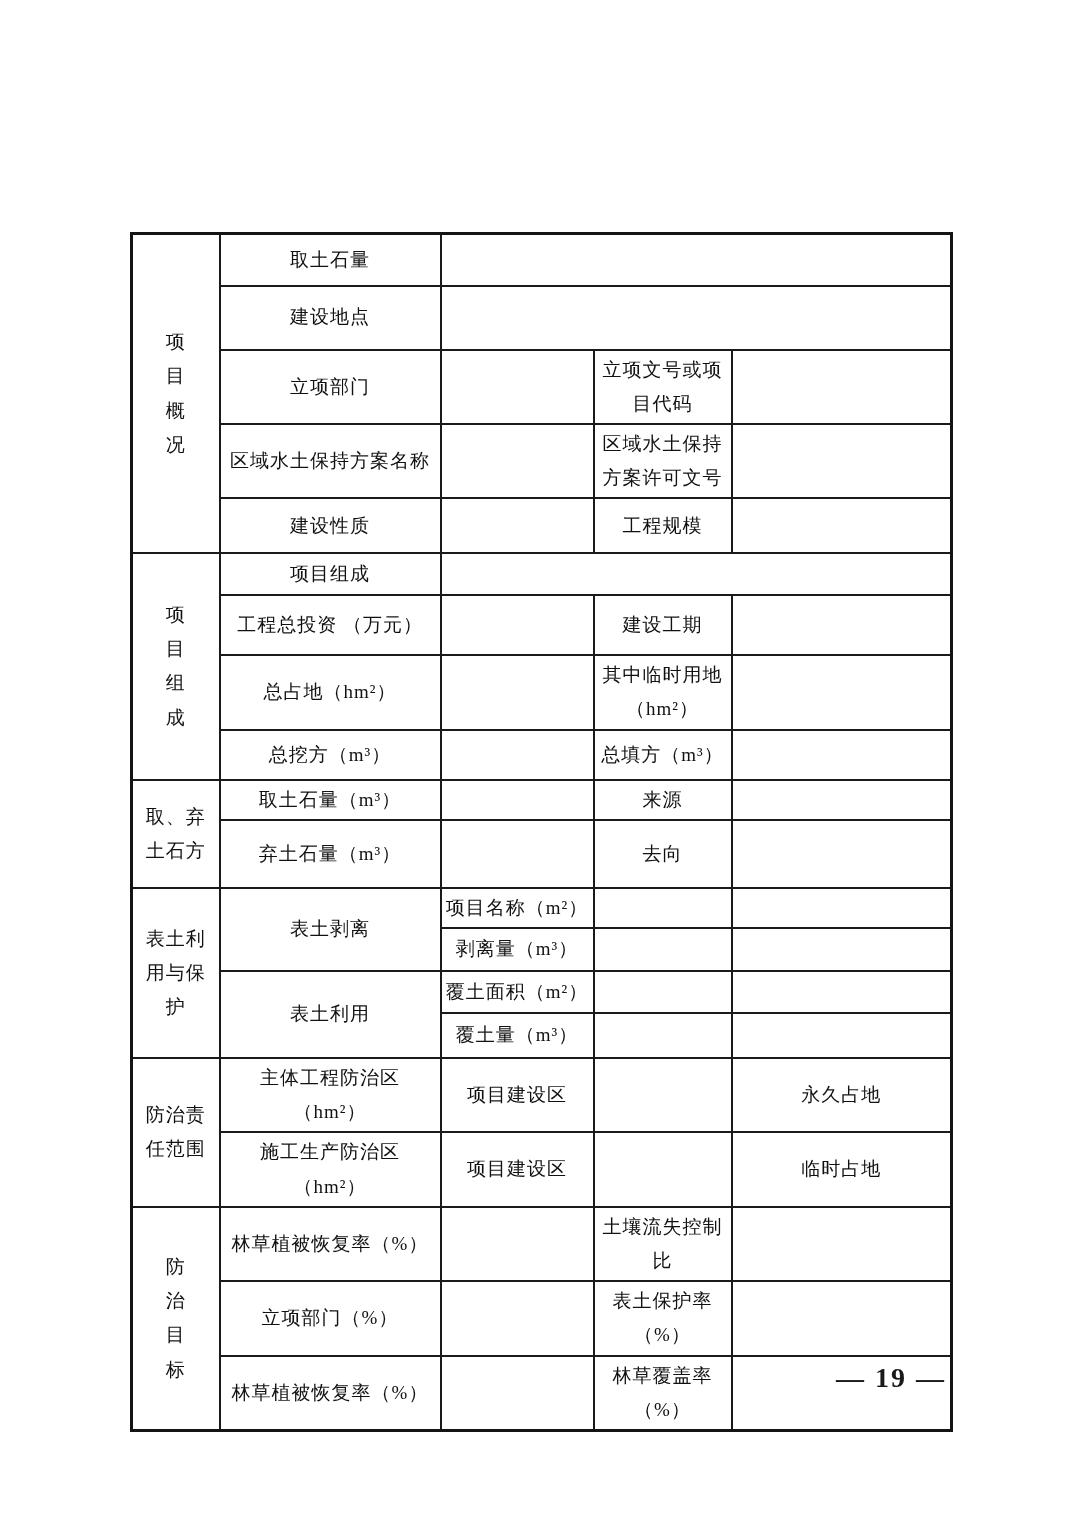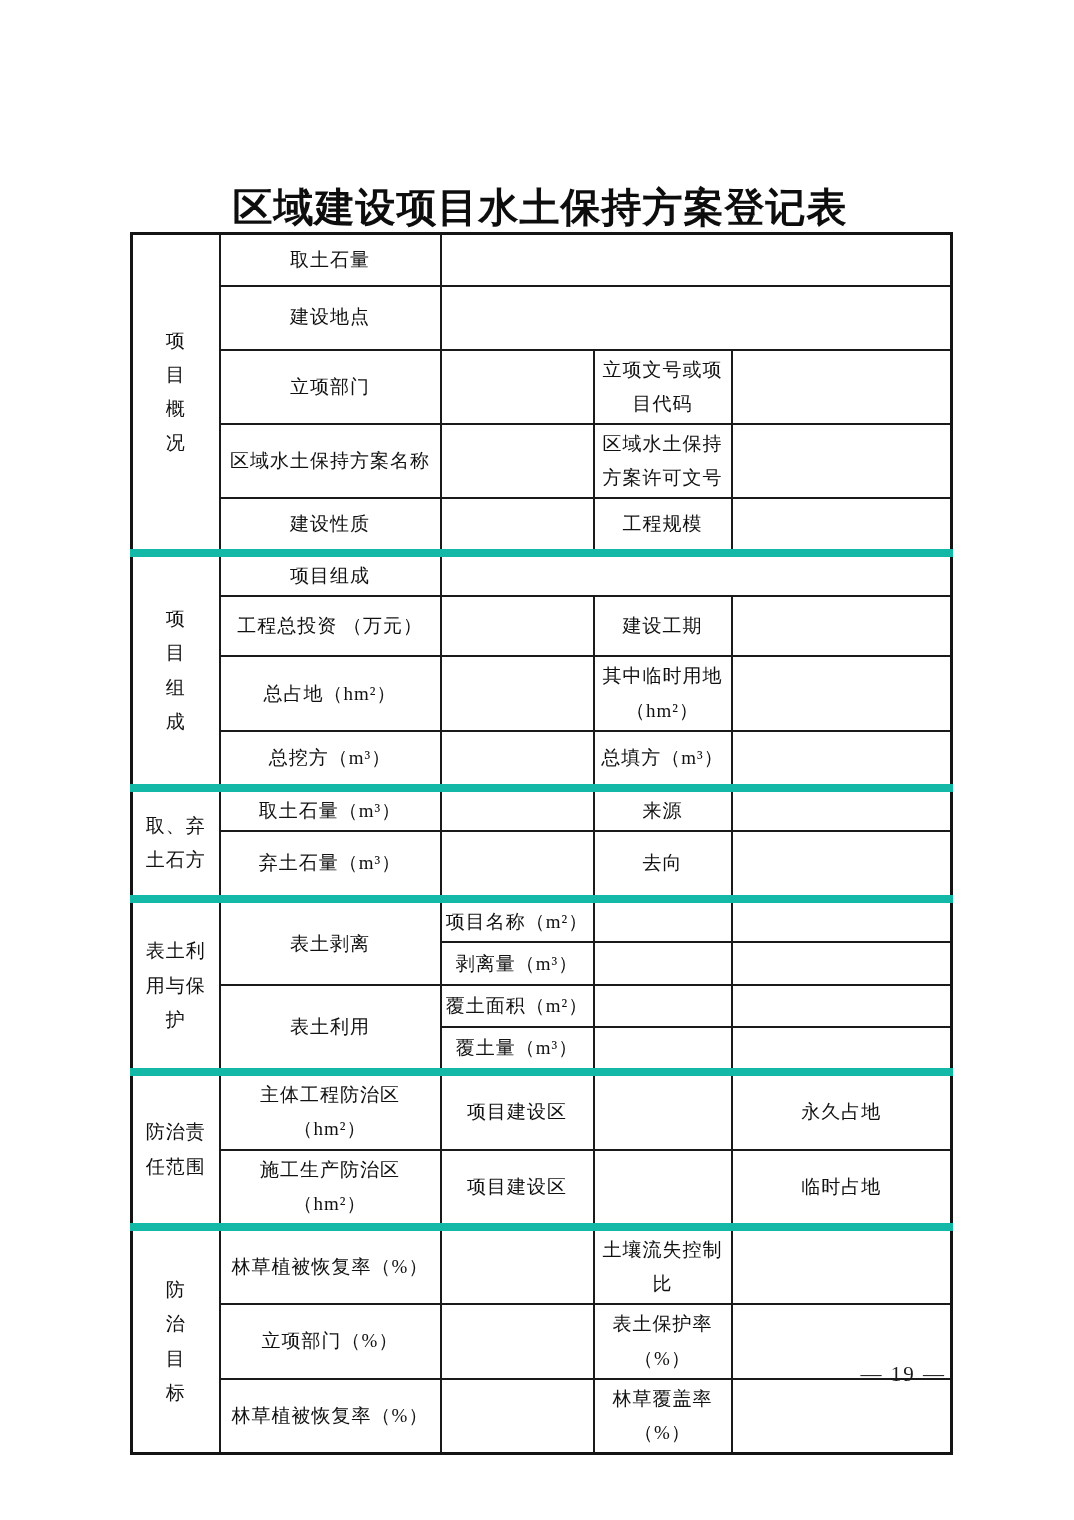--- a/index.html
+++ b/index.html
@@ -37,38 +37,38 @@
     border: 2px solid #1a1a1a;
     text-align: center;
     vertical-align: middle;
     font-size: 19px;
     line-height: 1.8;
     letter-spacing: 1px;
     padding: 2px 4px;
     white-space: pre-line;
     overflow: hidden;
   }
-  tr.sec-start > td { border-top: 8px solid #14b8a6; }
+  tr.sec-start > td { border-top: 2px solid #14b8a6; }
   td.g { line-height: 1.8; }
   .page-number {
     position: absolute;
     top: 1362px;
     right: 128px;
-    font-size: 21px;
+    font-size: 28px;
     letter-spacing: 2px;
     color: #1a1a1a;
     white-space: pre;
+    font-weight: bold;
   }
 </style>
 </head>
 <body>
 
 <div class="page">
 
-  <div class="doc-title">区域建设项目水土保持方案登记表</div>
 
   <table class="form">
     <colgroup>
       <col style="width:88px">
       <col style="width:221px">
       <col style="width:153px">
       <col style="width:138px">
       <col style="width:220px">
     </colgroup>
 
@@ -120,21 +120,21 @@
       <td>建设工期</td>
       <td></td>
     </tr>
     <tr style="height:67px">
       <td>总占地（hm²）</td>
       <td></td>
       <td>其中临时用地
 （hm²）</td>
       <td></td>
     </tr>
-    <tr style="height:57px">
+    <tr style="height:50px">
       <td>总挖方（m³）</td>
       <td></td>
       <td>总填方（m³）</td>
       <td></td>
     </tr>
 
     <tr class="sec-start" style="height:34px">
       <td class="g" rowspan="2">取、弃
 土石方</td>
       <td>取土石量（m³）</td>

